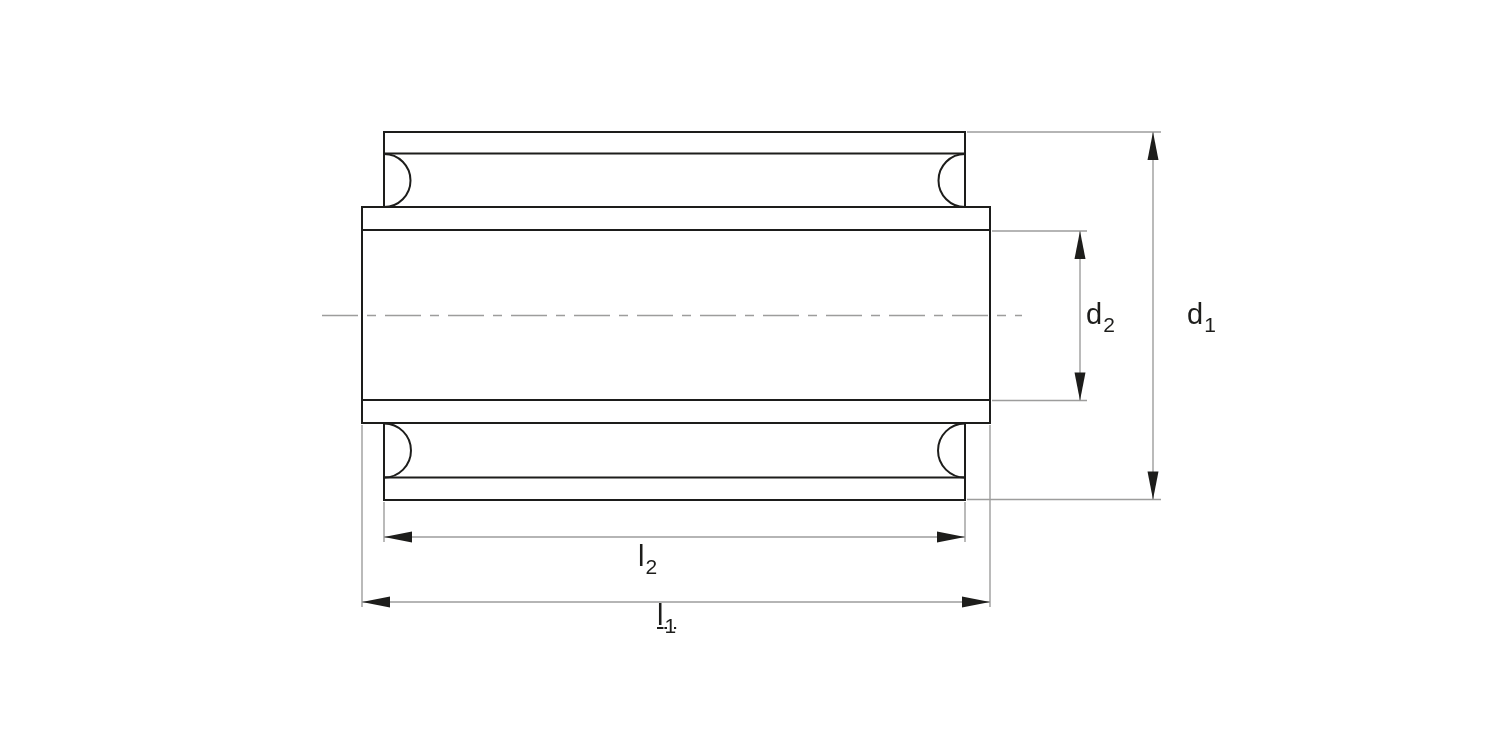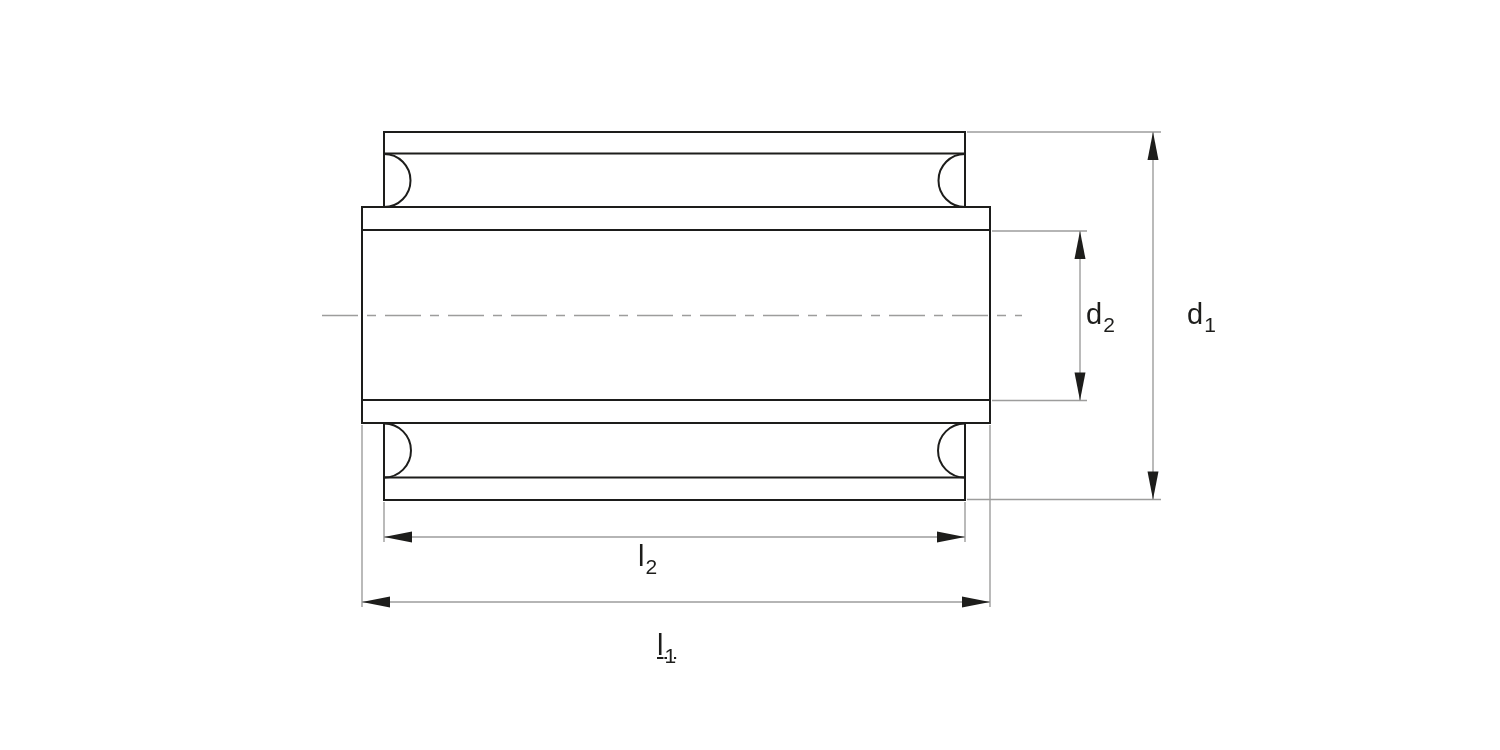--- a/index.html
+++ b/index.html
@@ -99,15 +99,15 @@
       <polygon class="arrow" points="990,602 962,596.5 962,607.5"></polygon>
     </g>
   </svg>
 
   <div class="dim-label" style="left:1086px; top:300px;"><span>d</span><span class="sub">2</span></div>
 
   <div class="dim-label" style="left:1187px; top:300px;text-align:center;"><span>d</span><span class="sub">1</span></div>
 
   <div class="dim-label" style="left:638px; top:542px;"><span>l</span><span class="sub">2</span></div>
 
-  <div class="dim-label" style="left:657px; top:631px;text-decoration:underline;"><span>l</span><span class="sub">1</span></div>
+  <div class="dim-label" style="left:657px; top:601px;text-decoration:underline;"><span>l</span><span class="sub">1</span></div>
 
 </div>
 
 </body></html>

